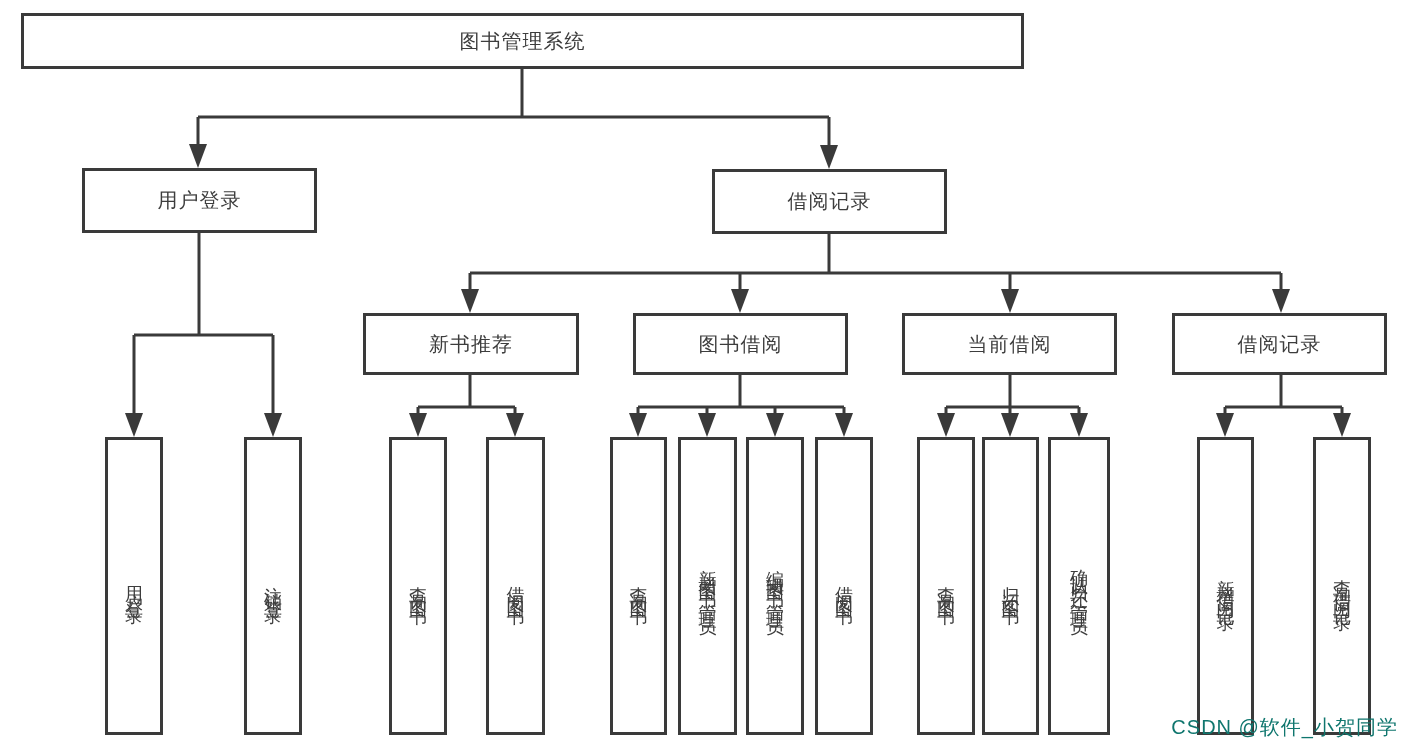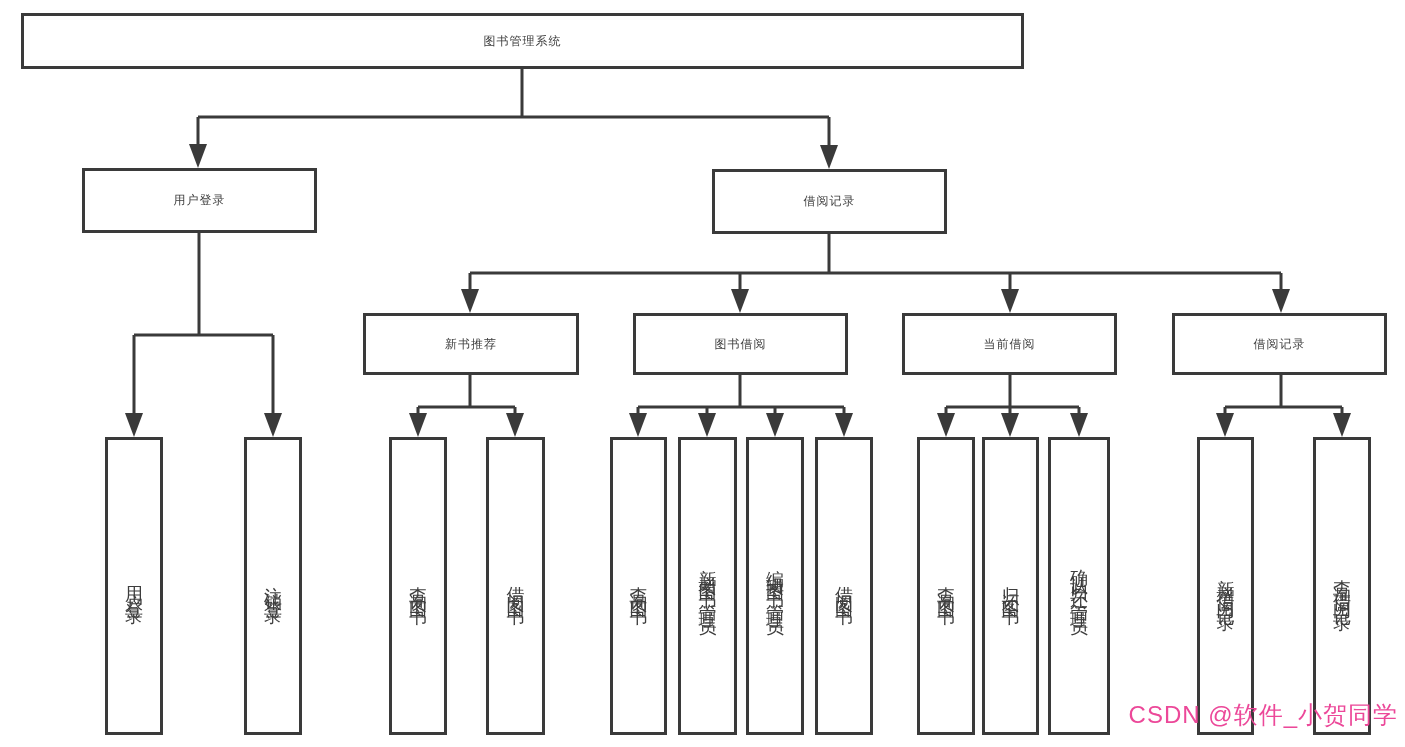--- a/index.html
+++ b/index.html
@@ -22,21 +22,21 @@
   }
   .node {
     position: absolute;
     box-sizing: border-box;
     background: #ffffff;
     border: 3px solid #3a3a3a;
     display: flex;
     align-items: center;
     justify-content: center;
     color: #3d3d3d;
-    font-size: 12px;
+    font-size: 20px;
     letter-spacing: 1px;
   }
   .leaf {
     position: absolute;
     box-sizing: border-box;
     background: #ffffff;
     border: 3px solid #3a3a3a;
     top: 437px;
     height: 298px;
     display: flex;
@@ -48,23 +48,23 @@
   .vtext {
     writing-mode: vertical-rl;
     text-orientation: mixed;
     letter-spacing: 7px;
     line-height: 1;
     white-space: nowrap;
   }
   .watermark {
     position: absolute;
     right: 7px;
-    bottom: 16px;
-    font-size: 24px;
-    color: #ec4899;
+    bottom: 6px;
+    font-size: 20px;
+    color: #0f766e;
     letter-spacing: 1px;
     z-index: 5;
   }
 </style>
 </head>
 <body>
 
 <div id="canvas">
 
   <svg id="wires" viewBox="0 0 1405 747" xmlns="http://www.w3.org/2000/svg">

